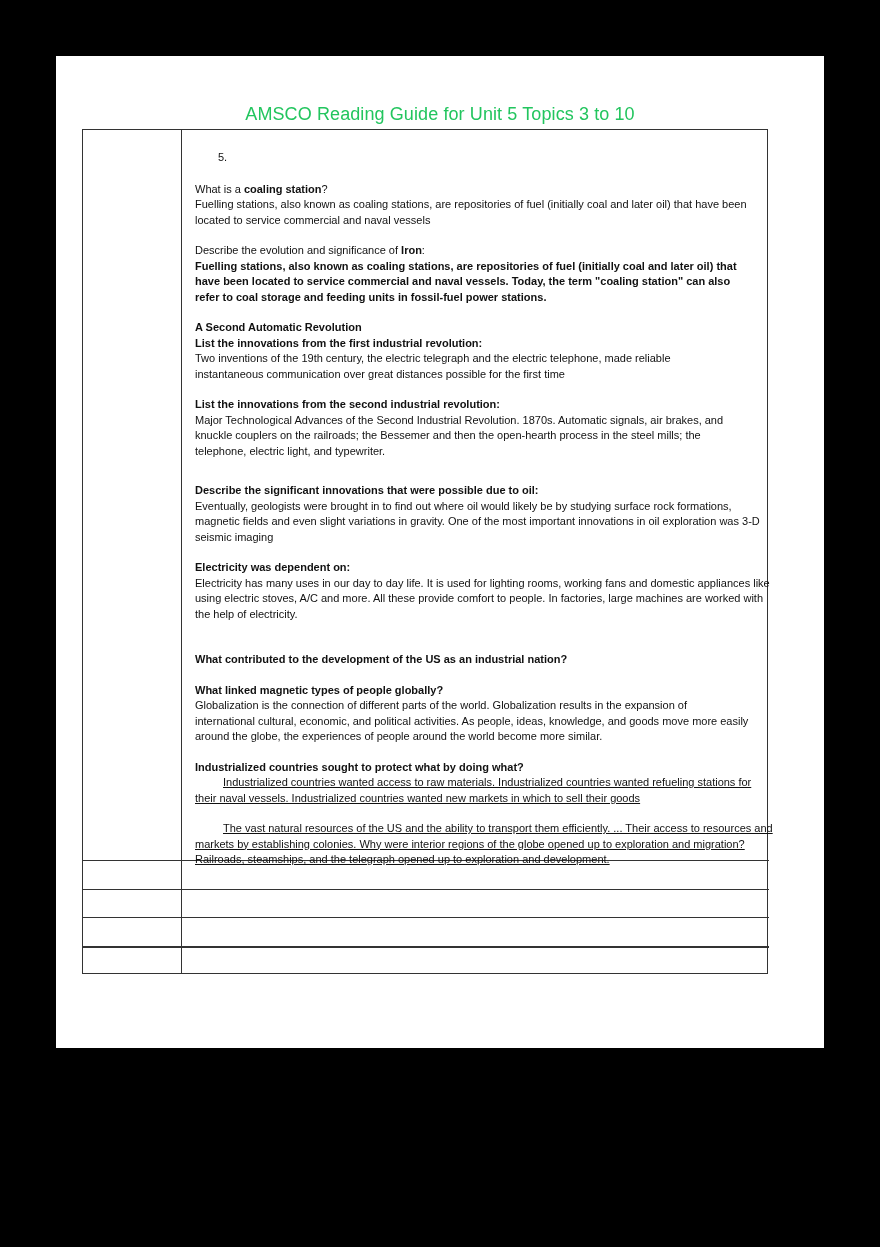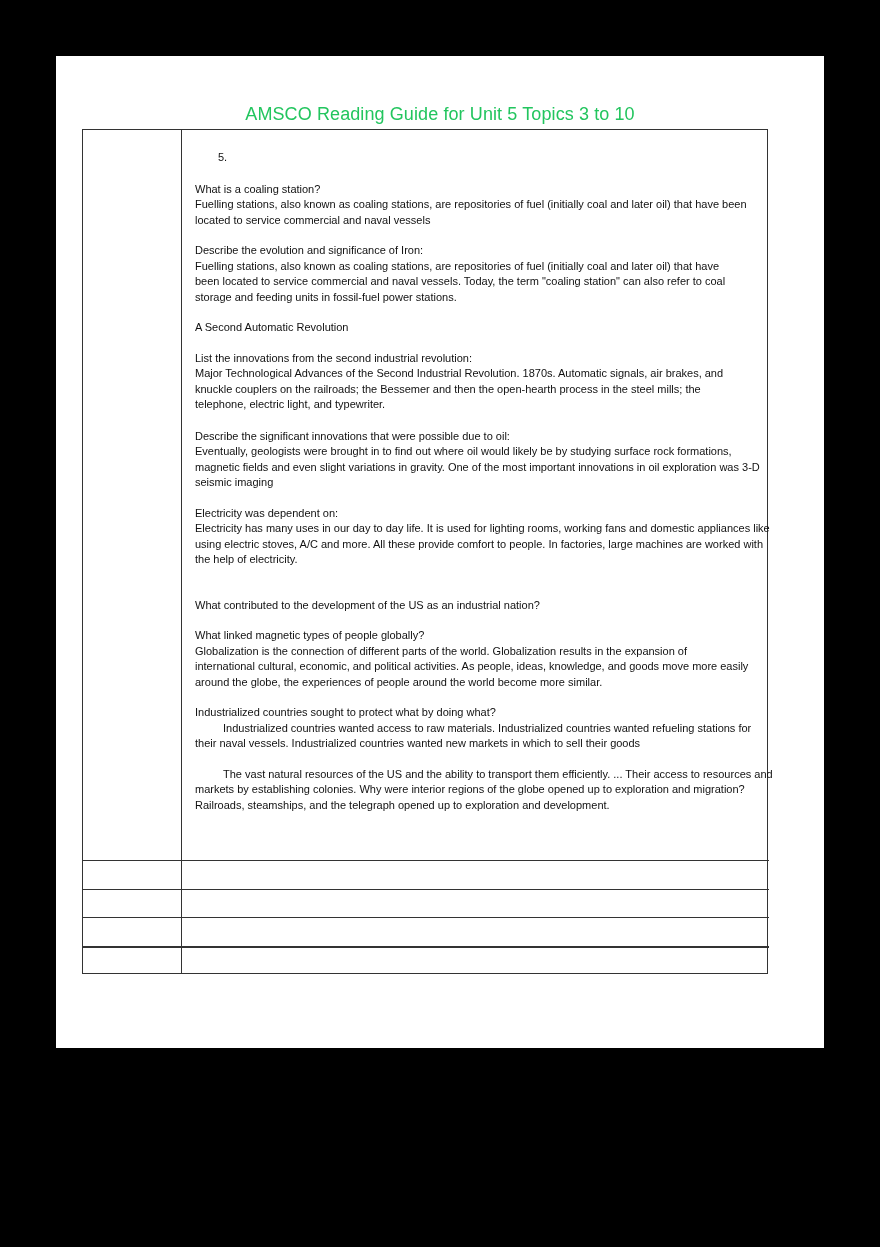--- a/index.html
+++ b/index.html
@@ -24,23 +24,23 @@
   }
   .hline {
     position: absolute; left: 82px; width: 687px; height: 0; border-top: 1.5px solid #333;
   }
   .content {
     position: absolute; left: 195px; top: 150px; width: 580px;
     font-size: 11px; line-height: 15.5px; color: #111;
   }
   .num { padding-left: 23px; margin-bottom: 16px; }
   .block { margin-bottom: 15px; }
-  .b { font-weight: normal; }
-  .indent { text-indent: 28px; }
-  .gap-lg { margin-bottom: 16px; }
+  .b { font-weight: bold; }
+  .indent { text-indent: 28px; text-decoration: underline; }
+  .gap-lg { margin-bottom: 24px; }
   .gap-xl { margin-bottom: 30px; }
   p { margin: 0; }
 </style>
 </head>
 <body>
 
 <div class="page"></div>
 
 <div class="title">AMSCO Reading Guide for Unit 5 Topics 3 to 10</div>
 
@@ -59,20 +59,22 @@
     <p>Fuelling stations, also known as coaling stations, are repositories of fuel (initially coal and later oil) that have been located to service commercial and naval vessels</p>
   </div>
 
   <div class="block">
     <p><span>Describe the evolution and significance of </span><span class="b">Iron</span><span>:</span></p>
     <p class="b" style="width:545px">Fuelling stations, also known as coaling stations, are repositories of fuel (initially coal and later oil) that have been located to service commercial and naval vessels. Today, the term "coaling station" can also refer to coal storage and feeding units in fossil-fuel power stations.</p>
   </div>
 
   <div class="block">
     <p class="b">A Second Automatic Revolution</p>
+    <p class="b">List the innovations from the first industrial revolution:</p>
+    <p style="width:520px">Two inventions of the 19th century, the electric telegraph and the electric telephone, made reliable instantaneous communication over great distances possible for the first time</p>
   </div>
 
   <div class="block gap-lg">
     <p class="b">List the innovations from the second industrial revolution:</p>
     <p style="width:560px">Major Technological Advances of the Second Industrial Revolution. 1870s. Automatic signals, air brakes, and knuckle couplers on the railroads; the Bessemer and then the open-hearth process in the steel mills; the telephone, electric light, and typewriter.</p>
   </div>
 
   <div class="block">
     <p class="b">Describe the significant innovations that were possible due to oil:</p>
     <p>Eventually, geologists were brought in to find out where oil would likely be by studying surface rock formations, magnetic fields and even slight variations in gravity. One of the most important innovations in oil exploration was 3-D seismic imaging</p>

